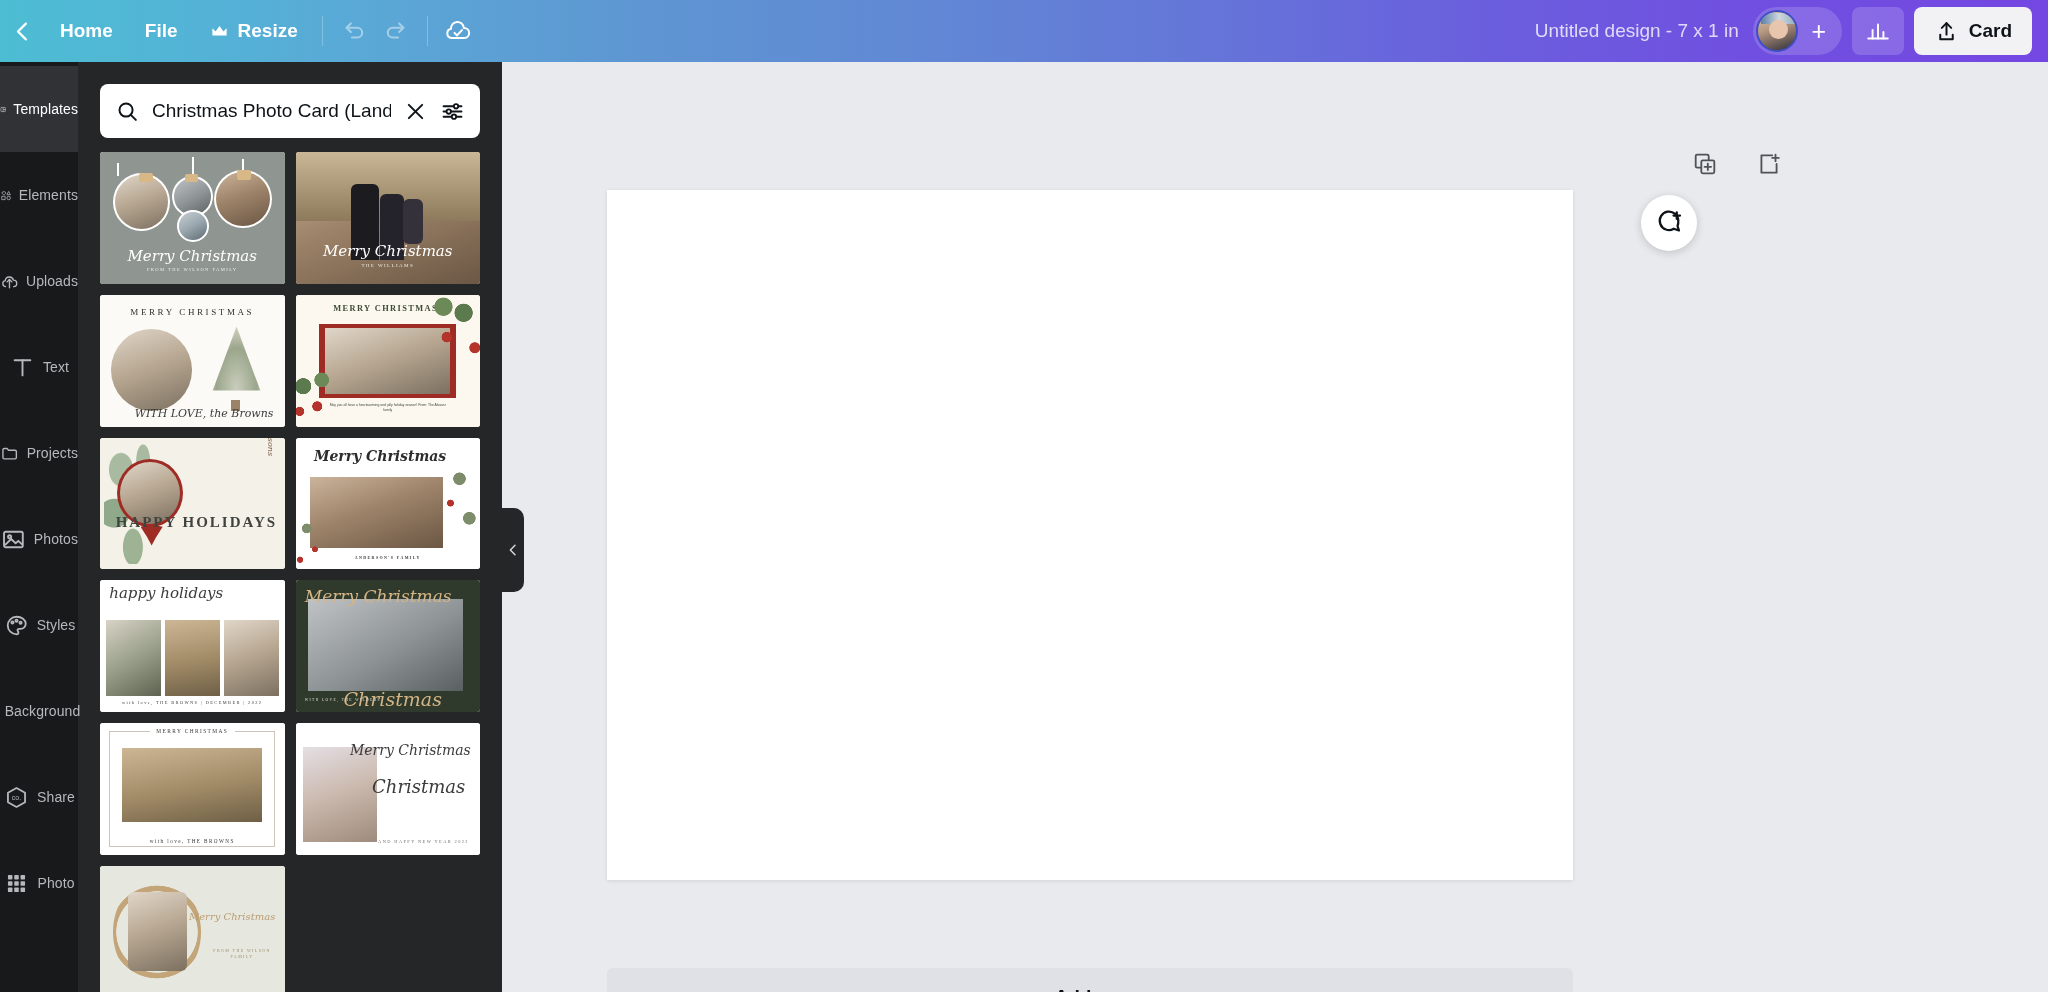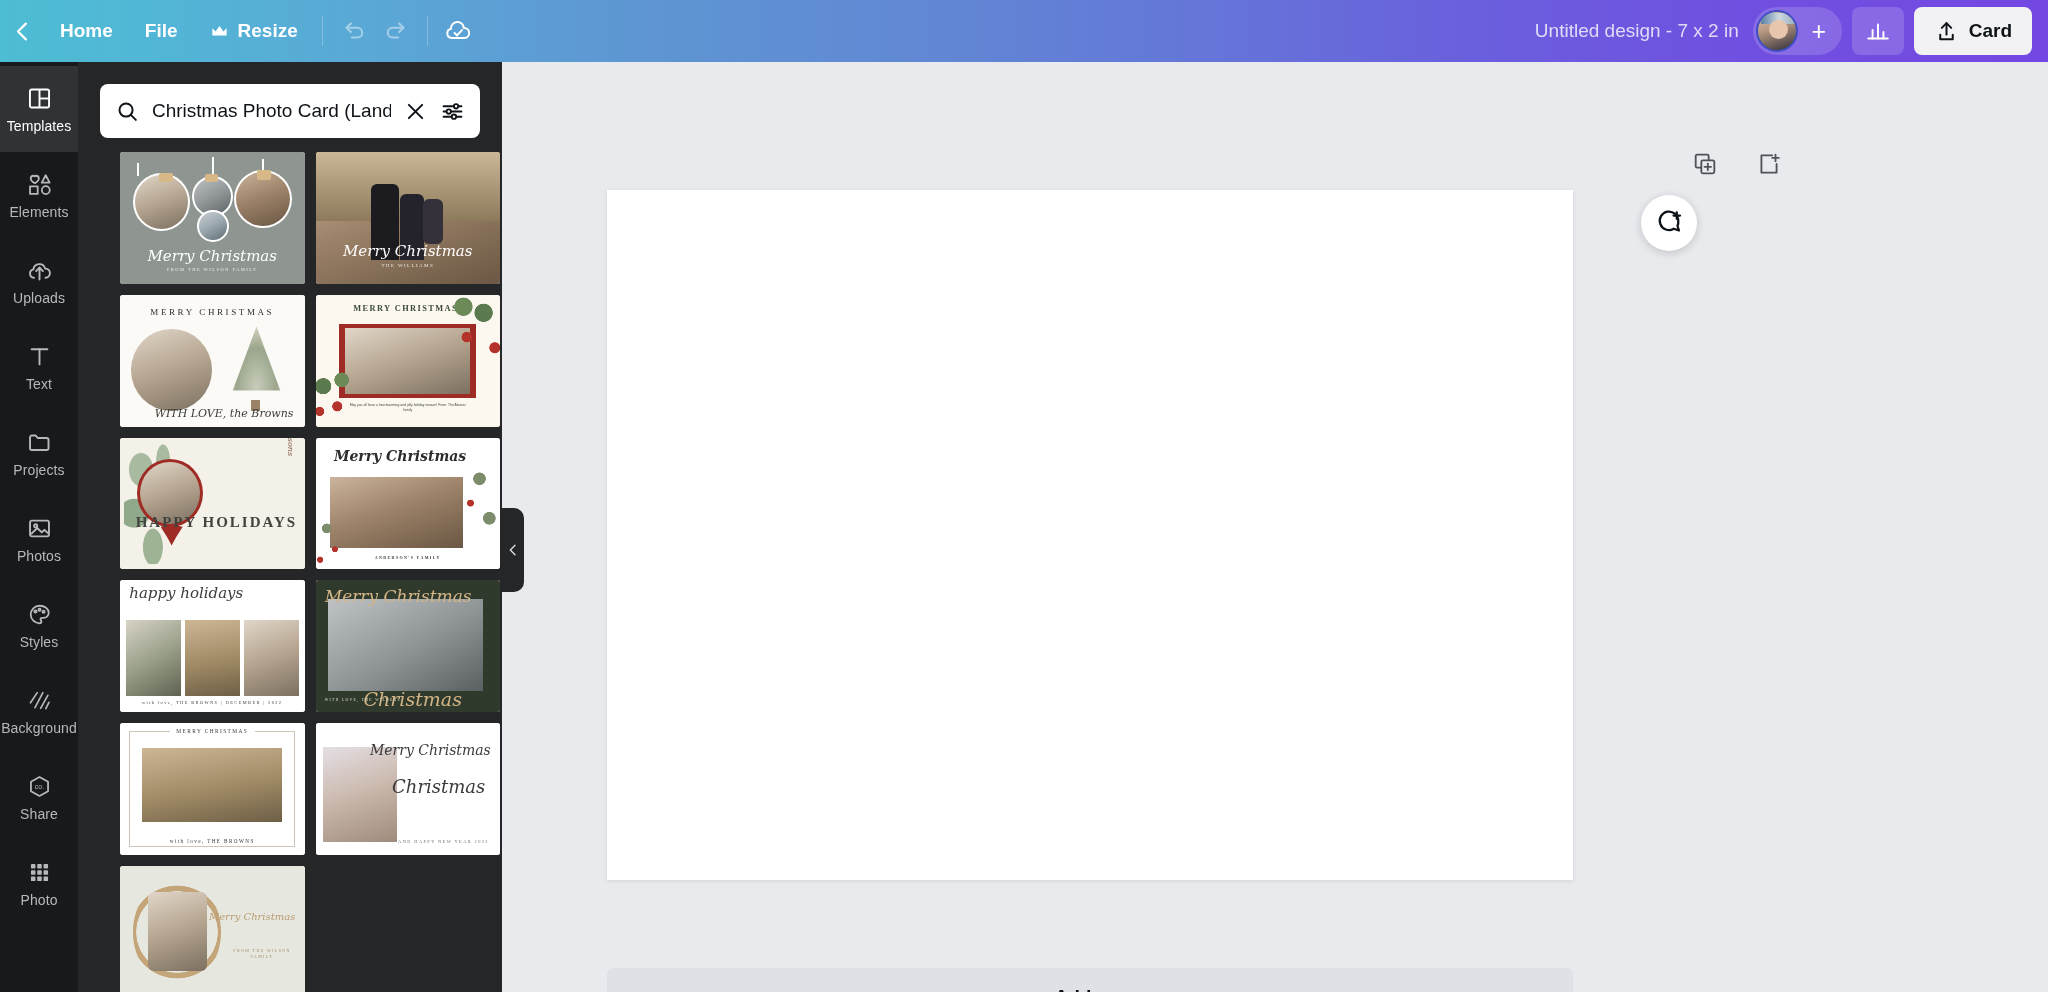--- a/index.html
+++ b/index.html
@@ -103,21 +103,21 @@
   .rail {
     position: absolute; left: 0; top: 62px;
     width: 78px; height: 930px;
     background: #18191b;
     display: flex; flex-direction: column; align-items: center;
     padding-top: 4px;
     z-index: 30;
   }
   .rail-item {
     width: 78px; height: 86px;
-    display: flex; flex-direction: column;
+    display: flex; flex-direction: row;
     align-items: center; justify-content: center; gap: 7px;
     color: #b6b8bc; cursor: pointer;
   }
   .rail-item.active { background: #303236; color: #ffffff; }
   .rail-label { font-size: 14px; line-height: 1; letter-spacing: 0.1px; }
   .rail-ico { width: 27px; height: 27px; display:block; }
 
   
   .panel {
     position: absolute; left: 78px; top: 62px;
@@ -149,21 +149,20 @@
     display: grid;
     grid-template-columns: repeat(2, 1fr);
     gap: 11px;
   }
   .tpl-card {
     position: relative;
     width: 100%; aspect-ratio: 7 / 5;
     border-radius: 3px; overflow: hidden;
     cursor: pointer;
     background: #ffffff;
-    margin-left: 20px;
   }
   .tc-in { position:absolute; inset:0; }
 
   
   .ph { position:absolute; background-size: cover; background-position:center; }
   .p-warm { background: linear-gradient(160deg,#cbb49c 0%,#9d8369 45%,#6b5744 100%); }
   .p-cool { background: linear-gradient(150deg,#c8cfd4 0%,#9aa6ae 50%,#5f6b73 100%); }
   .p-field { background: linear-gradient(170deg,#cdb694 0%,#a08a66 55%,#6e5f46 100%); }
   .p-tree  { background: linear-gradient(150deg,#d8d3c6 0%,#9aa08b 50%,#5d6350 100%); }
   .p-indoor{ background: linear-gradient(160deg,#e0d6c9 0%,#b9a994 45%,#7d7060 100%); }
@@ -272,21 +271,21 @@
         <svg width="28" height="28" viewBox="0 0 24 24" fill="none" stroke="#ffffff" stroke-width="1.7" stroke-linecap="round" stroke-linejoin="round">
           <path d="M6.5 18A4 4 0 0 1 6 10.1 5.5 5.5 0 0 1 17 9.4 3.6 3.6 0 0 1 17.5 18H6.5z"></path>
           <polyline points="9 13.6 11.2 15.8 15.4 11.2"></polyline>
         </svg>
       </div>
 
     </div>
 
     <div class="hdr-spacer"></div>
 
-    <div class="hdr-title">Untitled design - 7 x 2 in</div>
+    <div class="hdr-title">Untitled design - 7 x 1 in</div>
 
     <div class="hdr-right">
 
       <div class="avatar-group">
         <div class="avatar"></div>
         <div class="plus-btn">+</div>
       </div>
 
       <div class="pill-btn square">
         <svg width="26" height="26" viewBox="0 0 24 24" fill="none" stroke="#ffffff" stroke-width="1.8" stroke-linecap="round">

